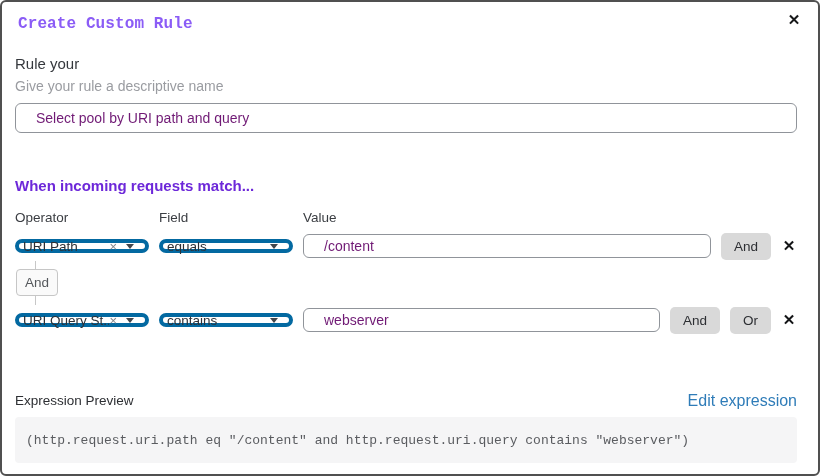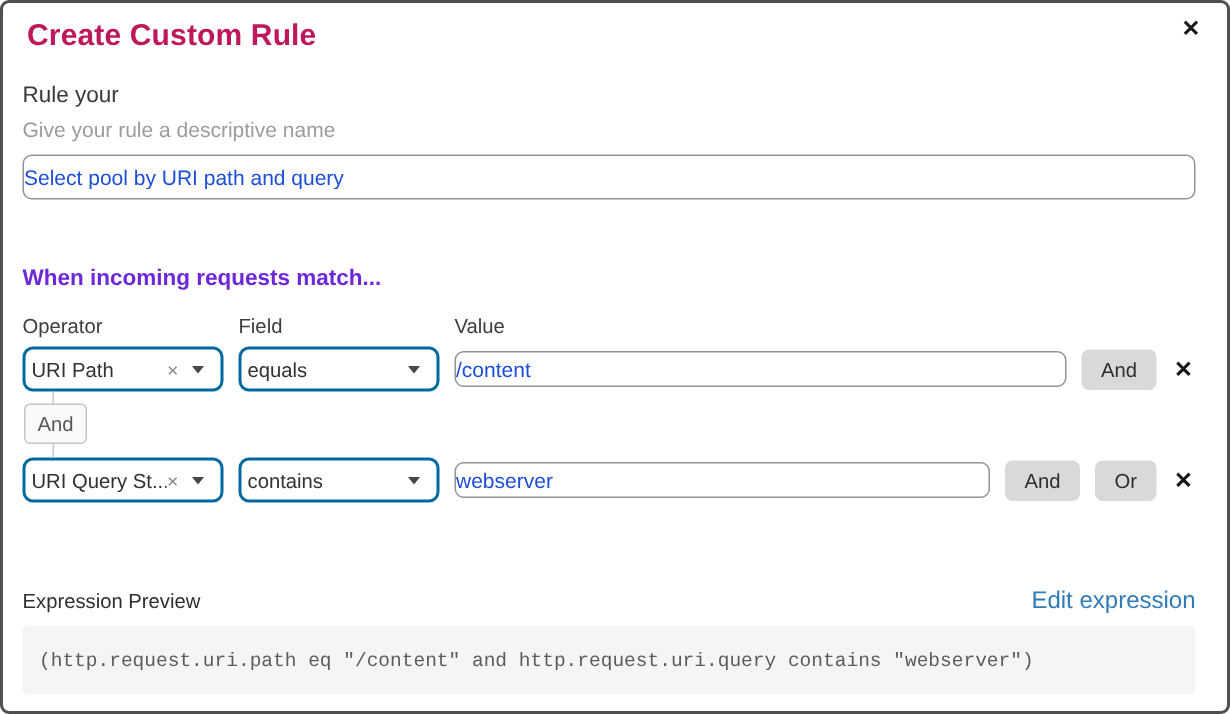--- a/index.html
+++ b/index.html
@@ -12,25 +12,26 @@
     position: relative;
     width: 820px;
     height: 476px;
     background: #ffffff;
     border: 2px solid #505050;
     border-radius: 6px;
     overflow: hidden;
   }
   .dialog-title {
     margin: 11px 16px 0 16px;
-    font-size: 20px;
+    font-size: 16px;
     line-height: 23px;
     font-weight: 700;
-    color: #be185d;
+    color: #8b5cf6;
     letter-spacing: 0.1px;
+    font-family: Liberation Mono, monospace;
   }
   .close-btn {
     position: absolute;
     top: 7px;
     right: 13px;
     width: 22px;
     height: 22px;
     background: none;
     border: none;
     font-size: 15px;
@@ -56,24 +57,24 @@
     font-size: 14px;
     line-height: 17px;
     color: #9a9ca1;
   }
   .text-input {
     display: block;
     width: 100%;
     height: 30px;
     border: 1px solid #90949a;
     border-radius: 6px;
-    padding: 0 0;
+    padding: 0 20px;
     font-family: "Liberation Sans", sans-serif;
     font-size: 14px;
-    color: #1d4ed8;
+    color: #701a75;
     background: #fff;
     outline: none;
   }
   .rule-name-input { margin-top: 8px; }
   
   .match-heading {
     margin-top: 44px;
     font-size: 15px;
     line-height: 18px;
     font-weight: 700;
@@ -92,22 +93,22 @@
   .cond-row {
     margin-top: 5px;
     display: flex;
     align-items: center;
     gap: 10px;
     height: 30px;
   }
   .select {
     width: 134px;
     flex: none;
-    height: 30px;
-    border: 2px solid #0369a1;
+    height: 14px;
+    border: 4px solid #0369a1;
     border-radius: 7px;
     background: #fff;
     display: flex;
     align-items: center;
     padding: 0 11px 0 4px;
     cursor: pointer;
   }
   .select-label {
     flex: 1;
     font-size: 13.5px;

